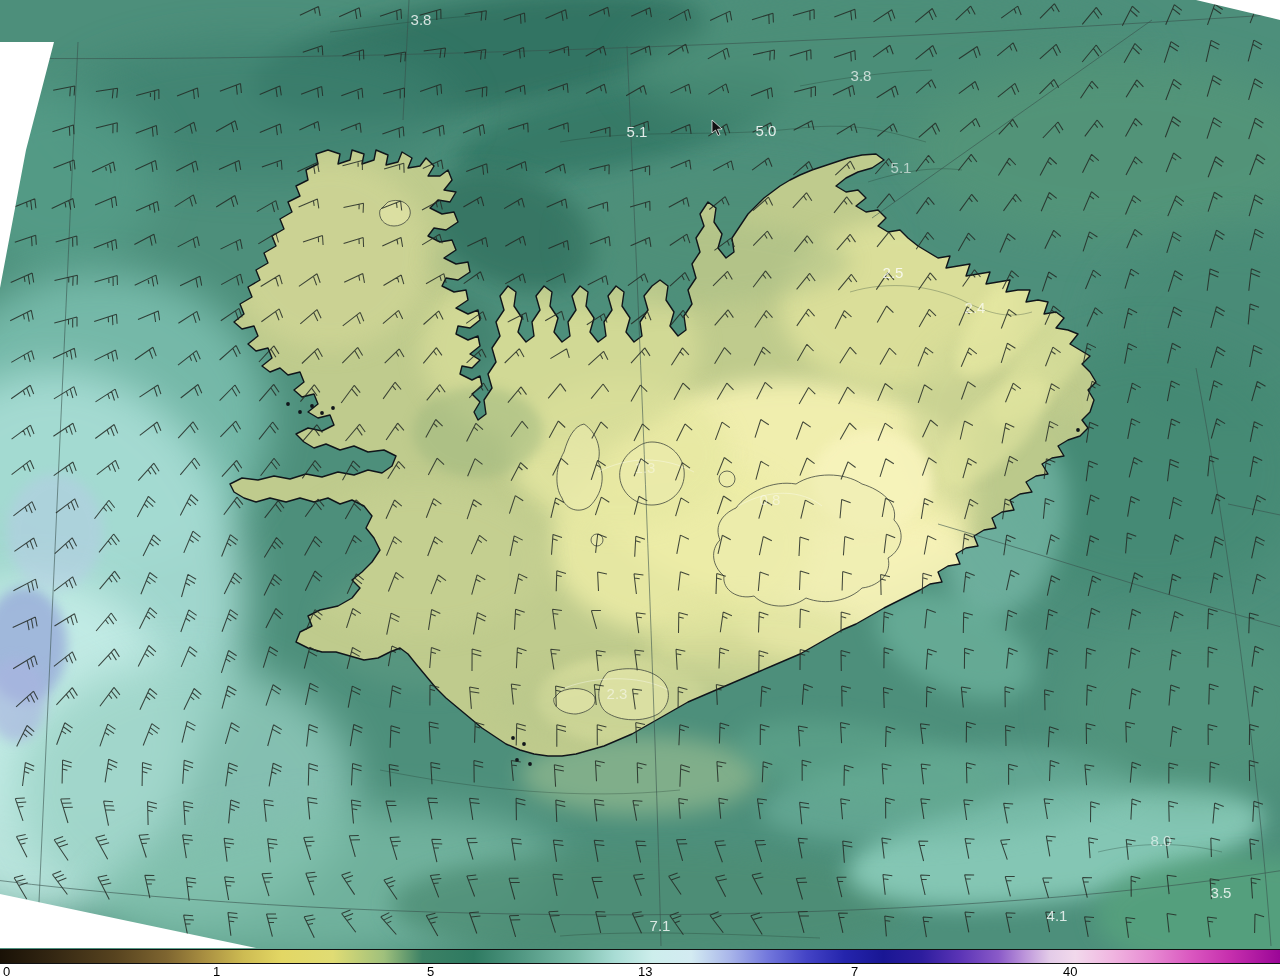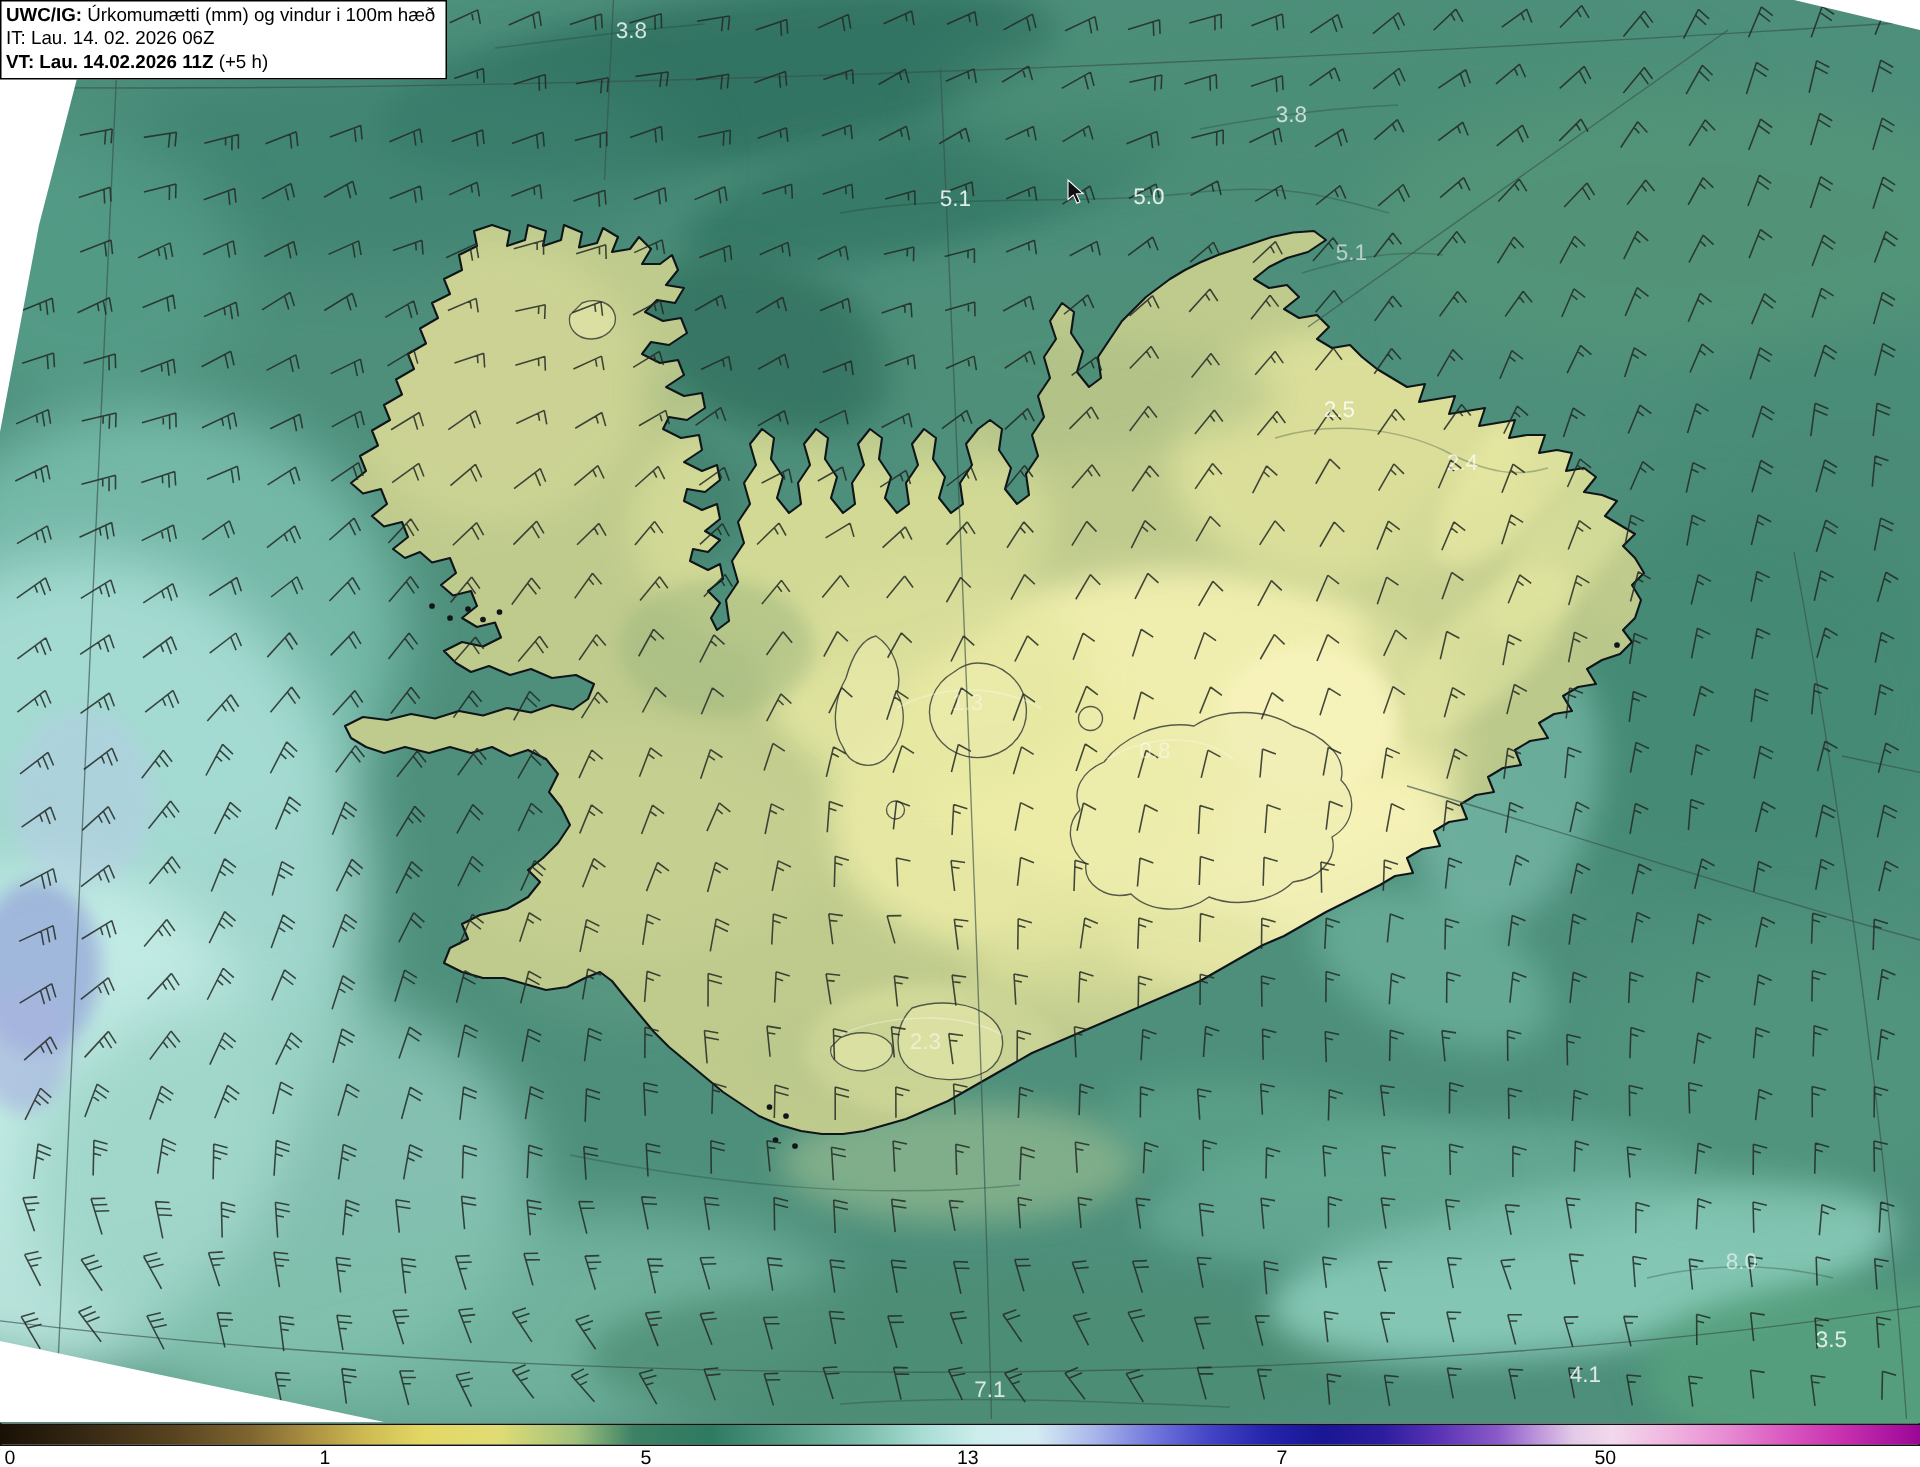--- a/index.html
+++ b/index.html
@@ -153,33 +153,24 @@
         <text x="770" y="505" fill="#ffffff" fill-opacity="0.45" font-size="15" text-anchor="middle" font-family="&quot;Liberation Sans&quot;,sans-serif">0.8</text>
         <text x="617" y="699" fill="#ffffff" fill-opacity="0.5" font-size="15" text-anchor="middle" font-family="&quot;Liberation Sans&quot;,sans-serif">2.3</text>
         <text x="660" y="931" fill="#ffffff" fill-opacity="0.8" font-size="15" text-anchor="middle" font-family="&quot;Liberation Sans&quot;,sans-serif">7.1</text>
         <text x="1161" y="846" fill="#ffffff" fill-opacity="0.6" font-size="15" text-anchor="middle" font-family="&quot;Liberation Sans&quot;,sans-serif">8.0</text>
         <text x="1221" y="898" fill="#ffffff" fill-opacity="0.8" font-size="15" text-anchor="middle" font-family="&quot;Liberation Sans&quot;,sans-serif">3.5</text>
         <text x="1057" y="921" fill="#ffffff" fill-opacity="0.8" font-size="15" text-anchor="middle" font-family="&quot;Liberation Sans&quot;,sans-serif">4.1</text>
       </g>
       <polygon points="0,0 0,13 3.5,10 6,15.5 8,14.5 5.6,9.3 10,9" transform="translate(712,120)" fill="#111111" stroke="#ffffff" stroke-width="0.7"></polygon>
     </svg>
 
-  <div class="titlebox">
-    <div>
-      <b>UWC/IG:</b><span> Úrkomumætti (mm) og vindur i 100m hæð</span>
-    </div>
-    <div>IT: Lau. 14. 02. 2026 06Z</div>
-    <div>
-      <b>VT: Lau. 14.02.2026 11Z</b><span> (+5 h)</span>
-    </div>
-  </div>
 
   <div id="cbar" style="top: 949px; height: 13px; background: linear-gradient(to right, rgb(25, 17, 6) 0%, rgb(51, 38, 18) 4%, rgb(87, 67, 31) 9%, rgb(126, 101, 48) 13%, rgb(169, 143, 65) 16%, rgb(205, 187, 82) 19%, rgb(227, 215, 100) 22%, rgb(224, 220, 116) 26%, rgb(159, 192, 124) 30%, rgb(60, 129, 101) 33%, rgb(46, 122, 97) 37%, rgb(84, 154, 133) 41%, rgb(124, 189, 171) 45%, rgb(168, 220, 212) 48%, rgb(205, 238, 236) 51%, rgb(211, 235, 242) 54%, rgb(169, 182, 234) 57%, rgb(114, 119, 220) 60%, rgb(68, 68, 198) 63%, rgb(36, 36, 172) 66%, rgb(25, 22, 148) 69%, rgb(45, 29, 158) 72%, rgb(91, 52, 182) 75%, rgb(138, 90, 200) 78%, rgb(187, 147, 218) 80%, rgb(227, 203, 232) 82%, rgb(242, 217, 236) 84%, rgb(240, 180, 224) 87%, rgb(231, 138, 210) 90%, rgb(218, 88, 192) 93%, rgb(199, 48, 174) 96%, rgb(155, 6, 151) 100%);"></div>
   <div id="cticks" style="top: 964px; height: 14px;">
       <div class="ctick" style="left: 3px;">0</div>
       <div class="ctick" style="left: 213px;">1</div>
       <div class="ctick" style="left: 427px;">5</div>
       <div class="ctick" style="left: 638px;">13</div>
       <div class="ctick" style="left: 851px;">7</div>
-      <div class="ctick" style="left: 1063px;">50</div>
+      <div class="ctick" style="left: 1063px;">40</div>
       <div class="ctick" style="left: 1262px; margin-left: 40px;">50</div>
     </div>
 </div>
 
 </body></html>

